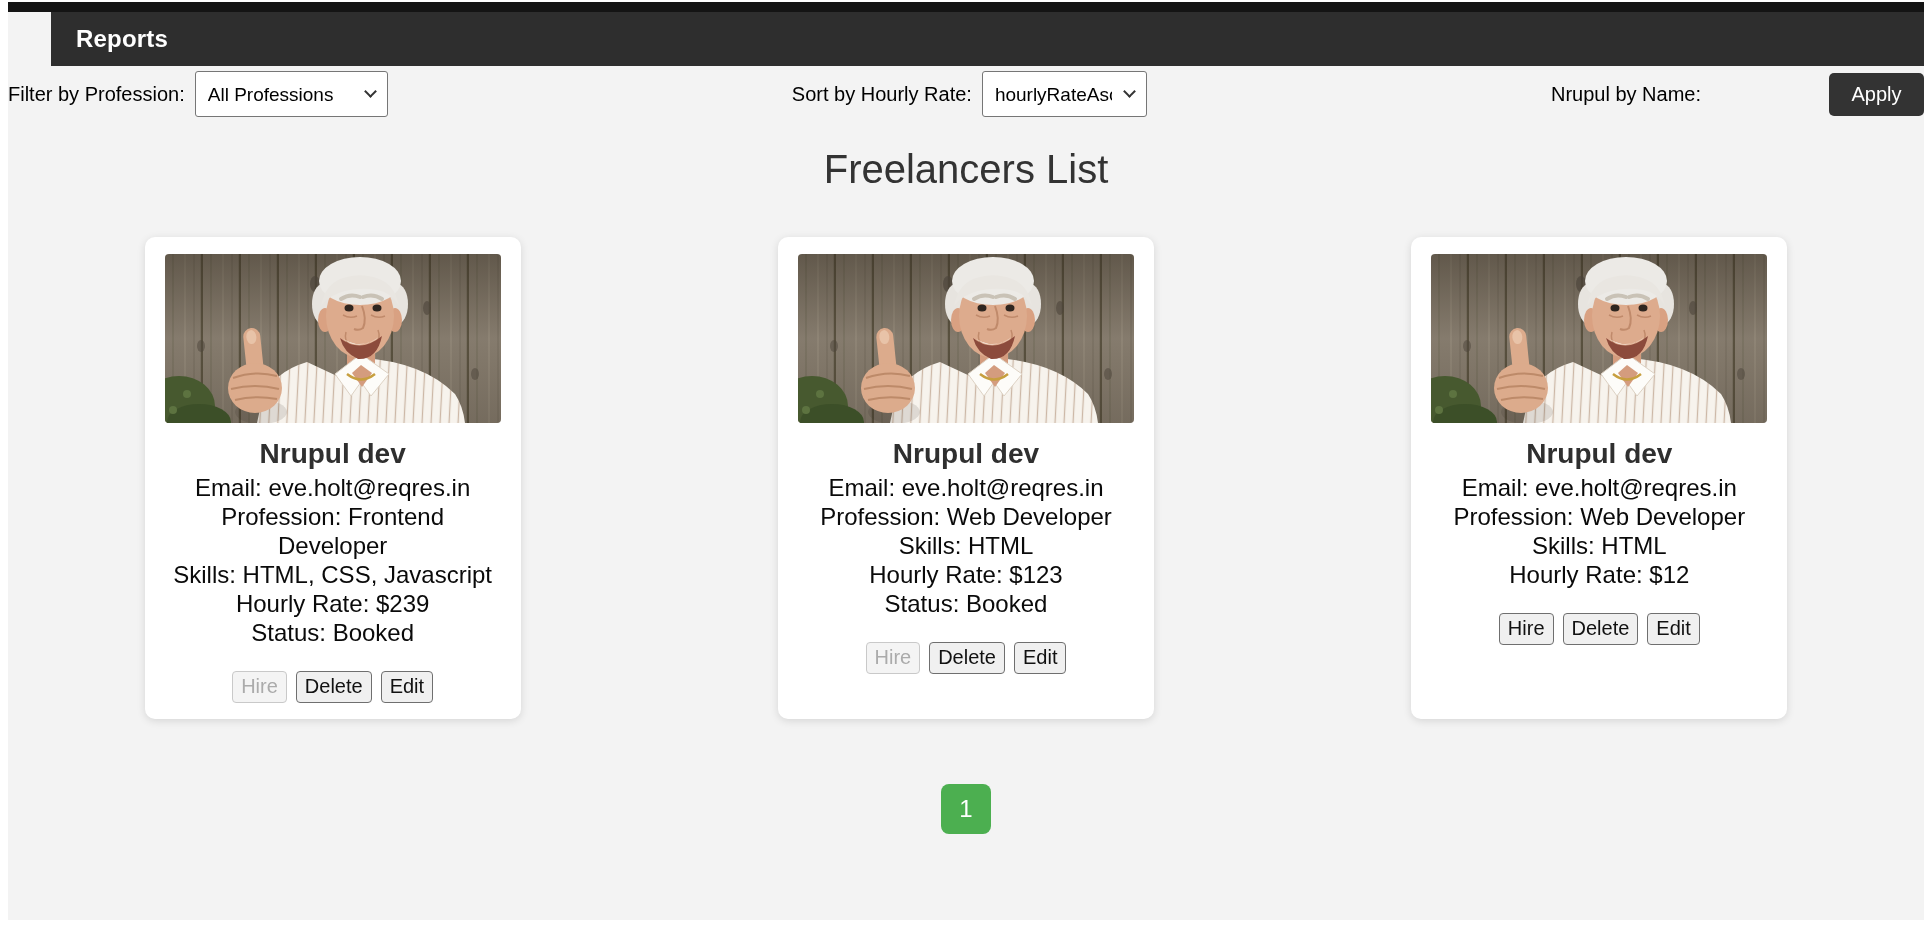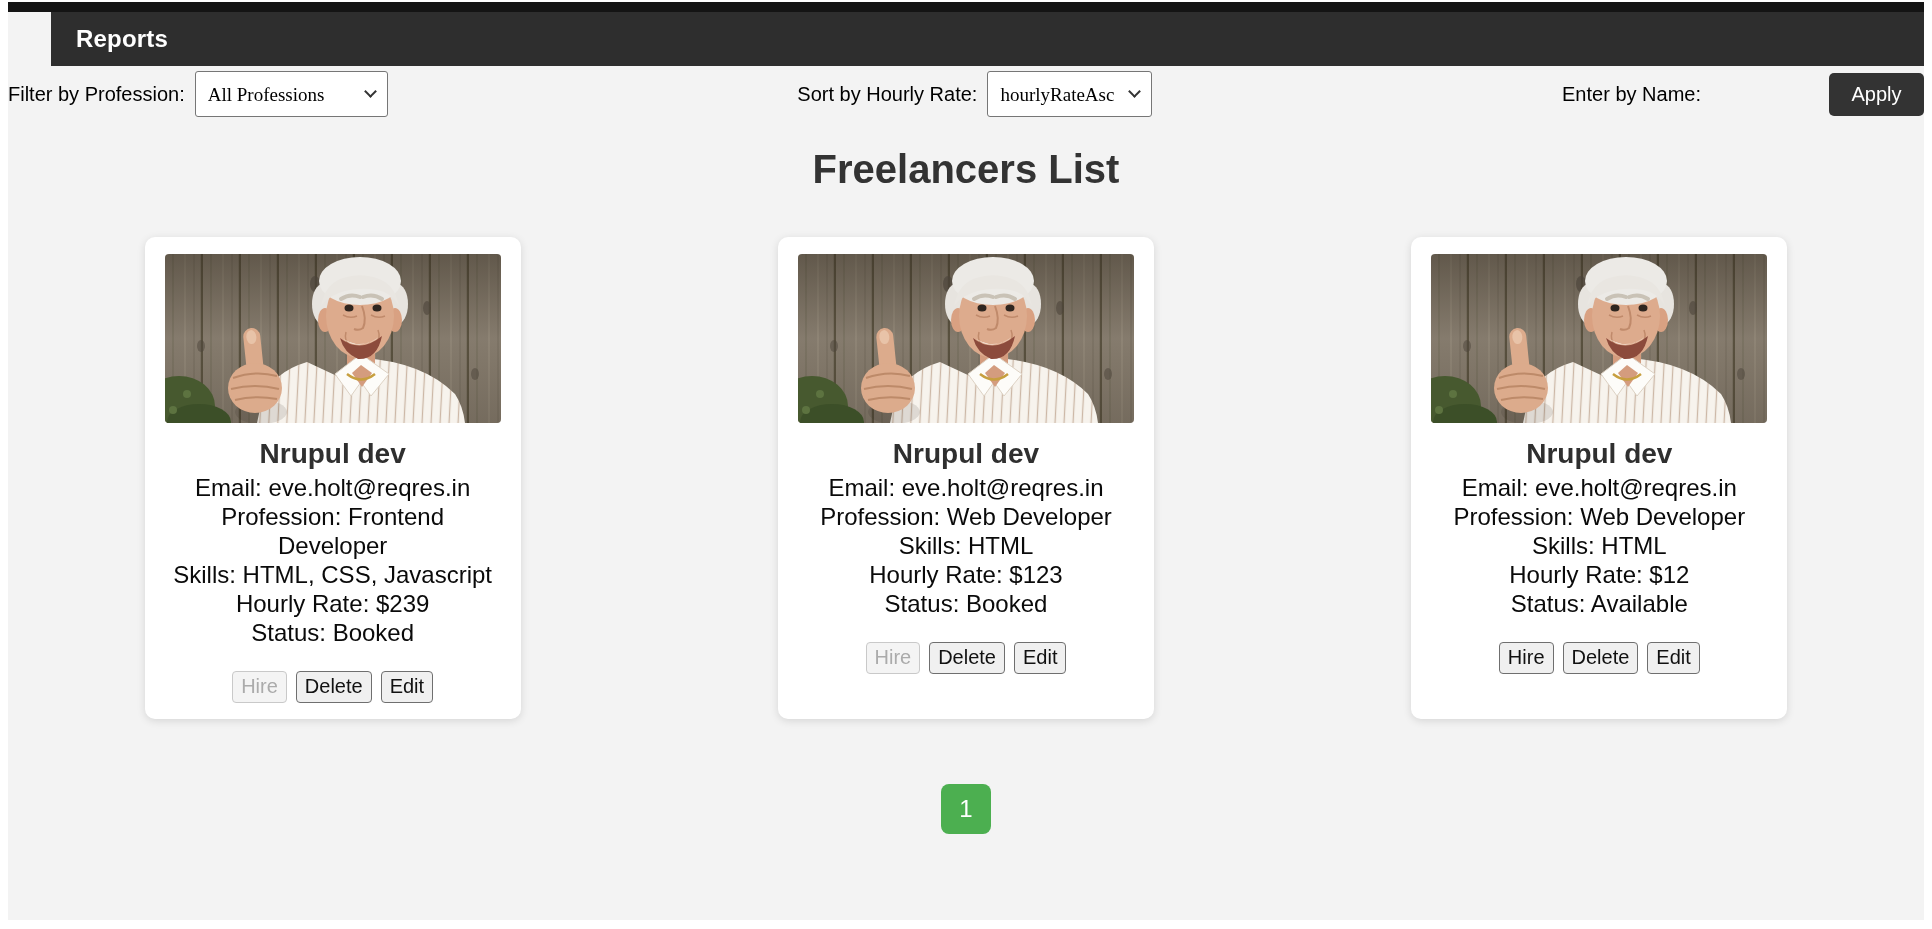--- a/index.html
+++ b/index.html
@@ -23,21 +23,21 @@
   .filter-bar {
     display: flex; align-items: center; justify-content: space-between;
     margin-top: 3px; height: 50px;
   }
   .filter-group { display: flex; align-items: center; gap: 10px; }
   .filter-group label { font-size: 20px; color: #000; white-space: nowrap; }
 
   .select-wrap { position: relative; display: inline-block; }
   .select-wrap select {
     appearance: none; -webkit-appearance: none;
-    height: 46px; font-size: 19px; font-family: Liberation Serif, serif;
+    height: 46px; font-size: 19px; font-family: Liberation Sans, sans-serif;
     color: #000; background: #fff;
     border: 1px solid #767676; border-radius: 3px;
     padding: 0 34px 0 12px;
   }
   .select-wrap .chevron {
     position: absolute; right: 13px; top: 50%;
     width: 9px; height: 9px; margin-top: -7px;
     border-right: 2px solid #333; border-bottom: 2px solid #333;
     transform: rotate(45deg); pointer-events: none;
   }
@@ -53,21 +53,21 @@
   .search-input::placeholder { color: #9e9e9e; }
 
   .apply-btn {
     margin-left: 118px; width: 95px; height: 43px;
     background: #333; color: #fff; font-size: 20px;
     font-family: "Liberation Sans", sans-serif;
     border: none; border-radius: 5px; cursor: pointer;
   }
 
   h1.page-title {
-    font-size: 40px; font-weight: bold; color: #333;
+    font-size: 40px; font-weight: normal; color: #333;
     text-align: center; margin: 28px 0 12px;
   }
 
   .cards {
     display: flex; justify-content: space-around; align-items: stretch;
     padding: 0 20px; margin-top: 45px; gap: 24px;
   }
   .card {
     width: 376px; background: #fff; border-radius: 10px;
     box-shadow: 0 2px 8px rgba(0,0,0,0.12);
@@ -117,21 +117,21 @@
 
     <div class="filter-group">
       <label>Sort by Hourly Rate:</label>
       <span class="select-wrap">
         <select id="sort-select"><option>hourlyRateAsc</option></select>
         <span class="chevron"></span>
       </span>
     </div>
 
     <div class="filter-group">
-      <label>Enter by Name:</label>
+      <label>Nrupul by Name:</label>
       <button class="apply-btn">Apply</button>
     </div>
 
   </div>
 
   <h1 class="page-title">Freelancers List</h1>
 
   <div class="cards" id="cards">
   <div class="card">
     <svg class="photo" viewBox="0 0 336 169" xmlns="http://www.w3.org/2000/svg">
@@ -373,21 +373,20 @@
       <path d="M68,124 q22,-8 44,-2" stroke="#bd8a69" stroke-width="2" fill="none"></path>
       <path d="M66,135 q24,-6 48,0" stroke="#bd8a69" stroke-width="2" fill="none"></path>
       <path d="M70,146 q20,-5 42,-1" stroke="#bd8a69" stroke-width="2" fill="none"></path>
     </svg>
 
     <h3>Nrupul dev</h3>
     <p>Email: eve.holt@reqres.in</p>
     <p>Profession: Web Developer</p>
     <p>Skills: HTML</p>
     <p>Hourly Rate: $12</p>
-    <p>Status: Available</p>
     <div class="card-buttons">
       <button>Hire</button>
       <button>Delete</button>
       <button>Edit</button>
     </div>
   </div>
 </div>
 
   <div class="pagination" id="pagination">
       <button class="page-btn">1</button>

